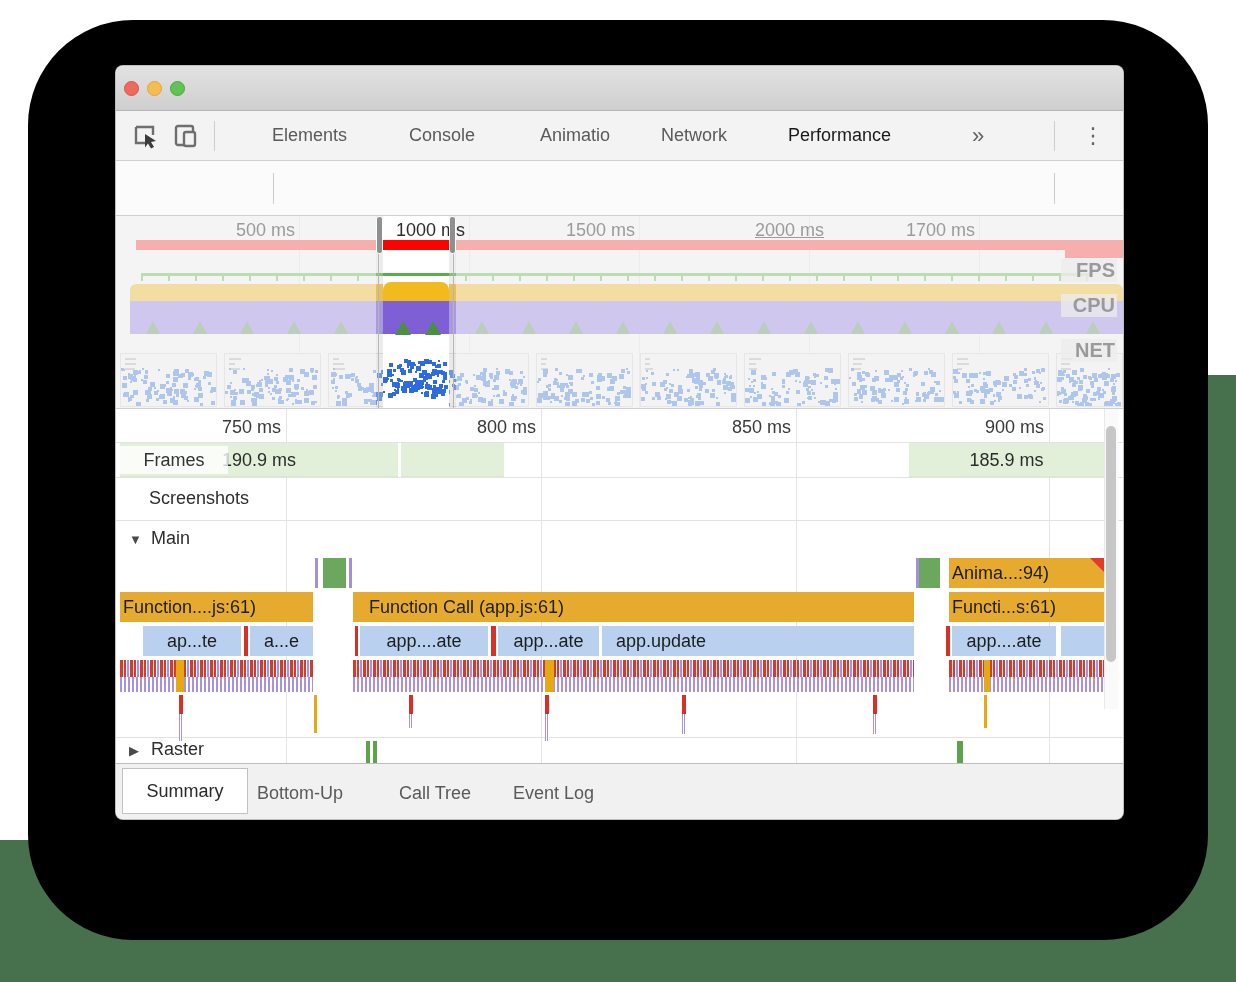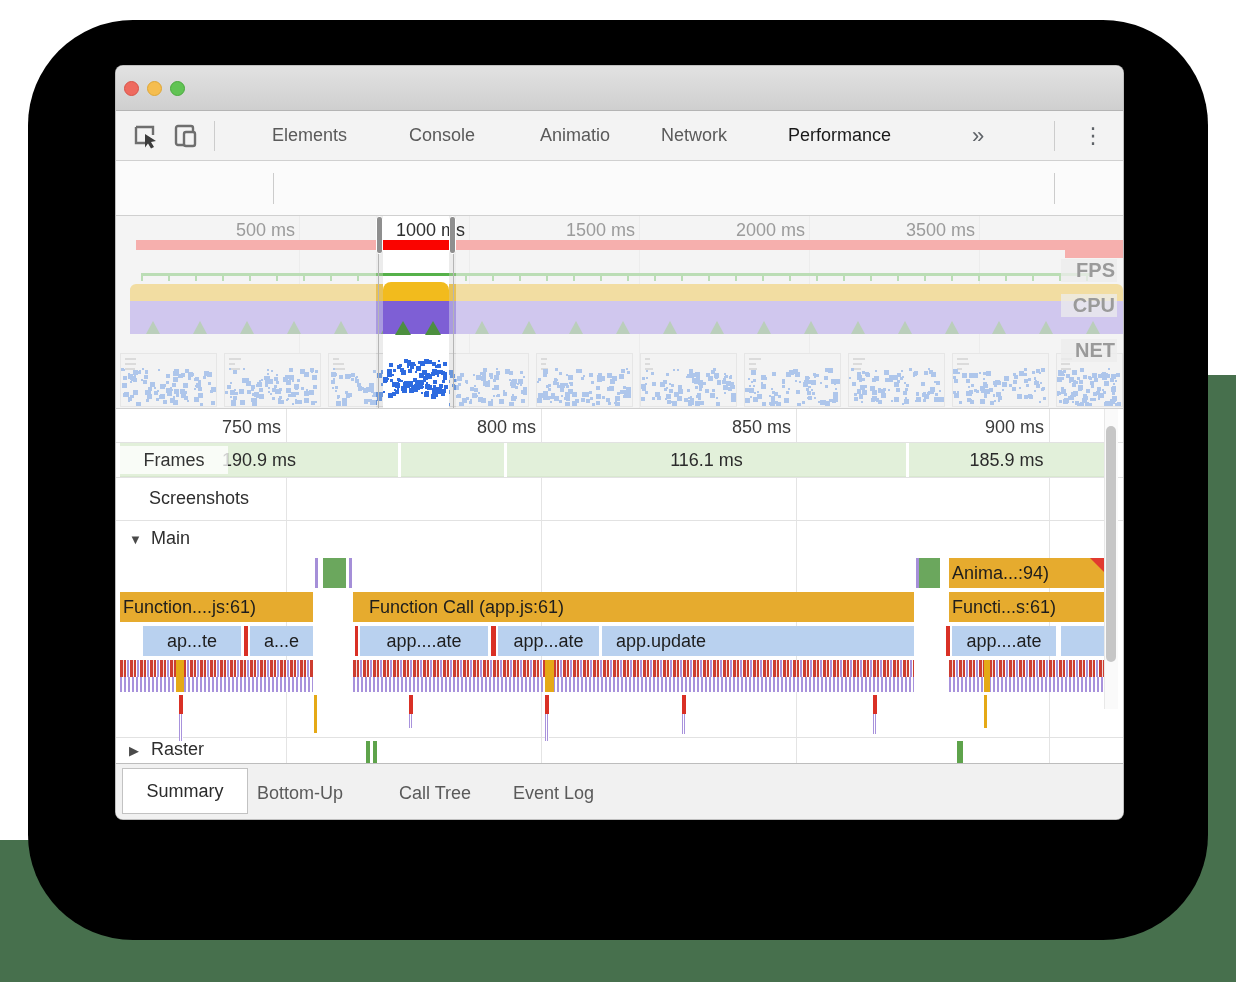--- a/index.html
+++ b/index.html
@@ -1377,22 +1377,22 @@
         </div>
     </div>
     <div class="abs handle" style="left:260px;"></div>
     <div class="abs handle" style="left:333px;"></div>
     <div class="abs sel-edge" style="left:262px;"></div>
     <div class="abs sel-edge" style="left:337px;"></div>
 
     <div class="abs ov-label" style="left:89px;">500 ms</div>
     <div class="abs ov-label insel" style="left:259px;">1000 ms</div>
     <div class="abs ov-label" style="left:429px;">1500 ms</div>
-    <div class="abs ov-label" style="left:599px;">2000 ms</div>
-    <div class="abs ov-label" style="left:769px;">3500 ms</div>
+    <div class="abs ov-label" style="left:618px;text-decoration:underline;">2000 ms</div>
+    <div class="abs ov-label" style="left:769px;">1700 ms</div>
 
     <div class="abs lane-label" style="left: 945px; top: 43px;">FPS</div>
     <div class="abs lane-label" style="left: 945px; top: 78px;">CPU</div>
     <div class="abs lane-label" style="left: 945px; top: 123px;">NET</div>
   </div>
   <style>
     
     .lane-label{top:0;}
   </style>
 
@@ -1404,21 +1404,20 @@
 
     <div class="abs dt-label" style="left:75px;">750 ms</div>
     <div class="abs dt-label" style="left:330px;">800 ms</div>
     <div class="abs dt-label" style="left:585px;">850 ms</div>
     <div class="abs dt-label" style="left:838px;">900 ms</div>
 
     <div class="abs hline" style="top:33px;"></div>
 
     <div class="abs frame-seg" style="left:4px;width:278px;">190.9 ms</div>
     <div class="abs frame-seg" style="left:285px;width:103px;"></div>
-    <div class="abs frame-seg" style="left:391px;width:399px;">116.1 ms</div>
     <div class="abs frame-seg" style="left:793px;width:195px;">185.9 ms</div>
     <div class="abs track-chip">Frames</div>
     <div class="abs hline" style="top:68px;"></div>
 
     <div class="abs row-label" style="left:33px;top:79px;">Screenshots</div>
     <div class="abs hline" style="top:111px;"></div>
 
     <div class="abs tri" style="left:13px;top:123px;">▼</div>
     <div class="abs row-label" style="left:35px;top:119px;">Main</div>
 

